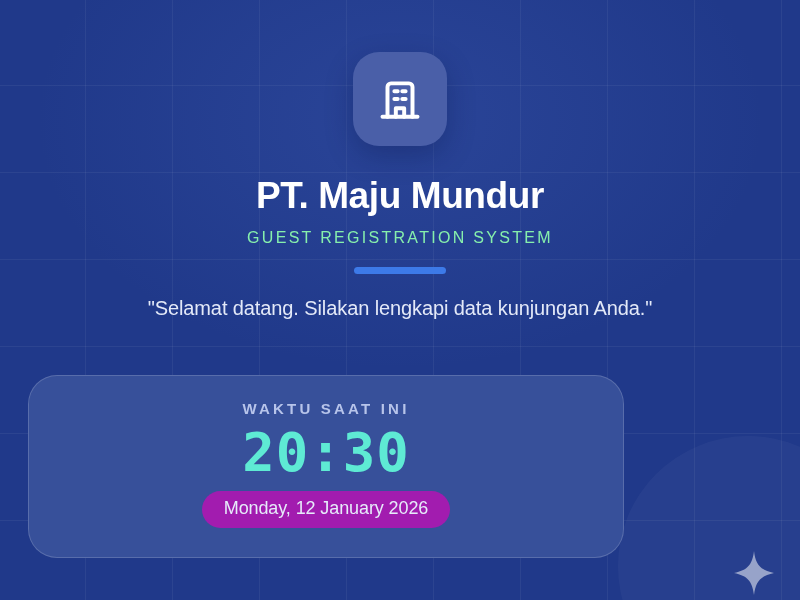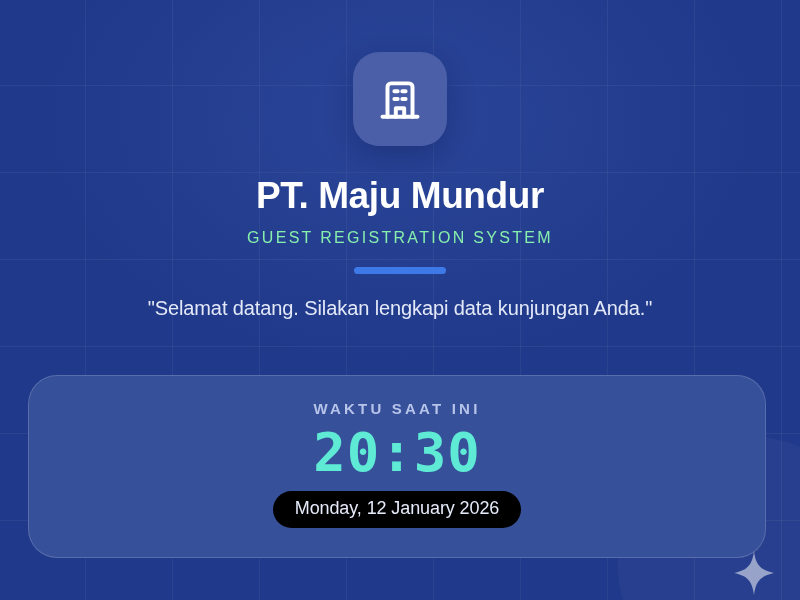--- a/index.html
+++ b/index.html
@@ -111,21 +111,21 @@
     font-size: 20px;
     color: #e3e9f8;
     letter-spacing: -0.1px;
   }
 
   
   #clock-card {
     position: absolute;
     left: 28px;
     top: 375px;
-    width: 738px;
+    width: 596px;
     height: 183px;
     box-sizing: border-box;
     border-radius: 29px;
     background: #37509a;
     border: 1px solid rgba(255,255,255,0.17);
     display: flex;
     flex-direction: column;
     align-items: center;
     justify-content: flex-start;
     padding-top: 24px;
@@ -145,21 +145,21 @@
     font-weight: bold;
     color: #5eead4;
     letter-spacing: 1px;
     line-height: 1.12;
   }
 
   #clock-date-pill {
     margin-top: 8px;
     padding: 7px 22px 9px;
     border-radius: 20px;
-    background: #000000;
+    background: #a21caf;
     font-size: 18px;
     color: #e6ebfa;
     letter-spacing: -0.1px;
   }
 
   
   #sparkle-decoration {
     position: absolute;
     left: 734px;
     top: 551px;

